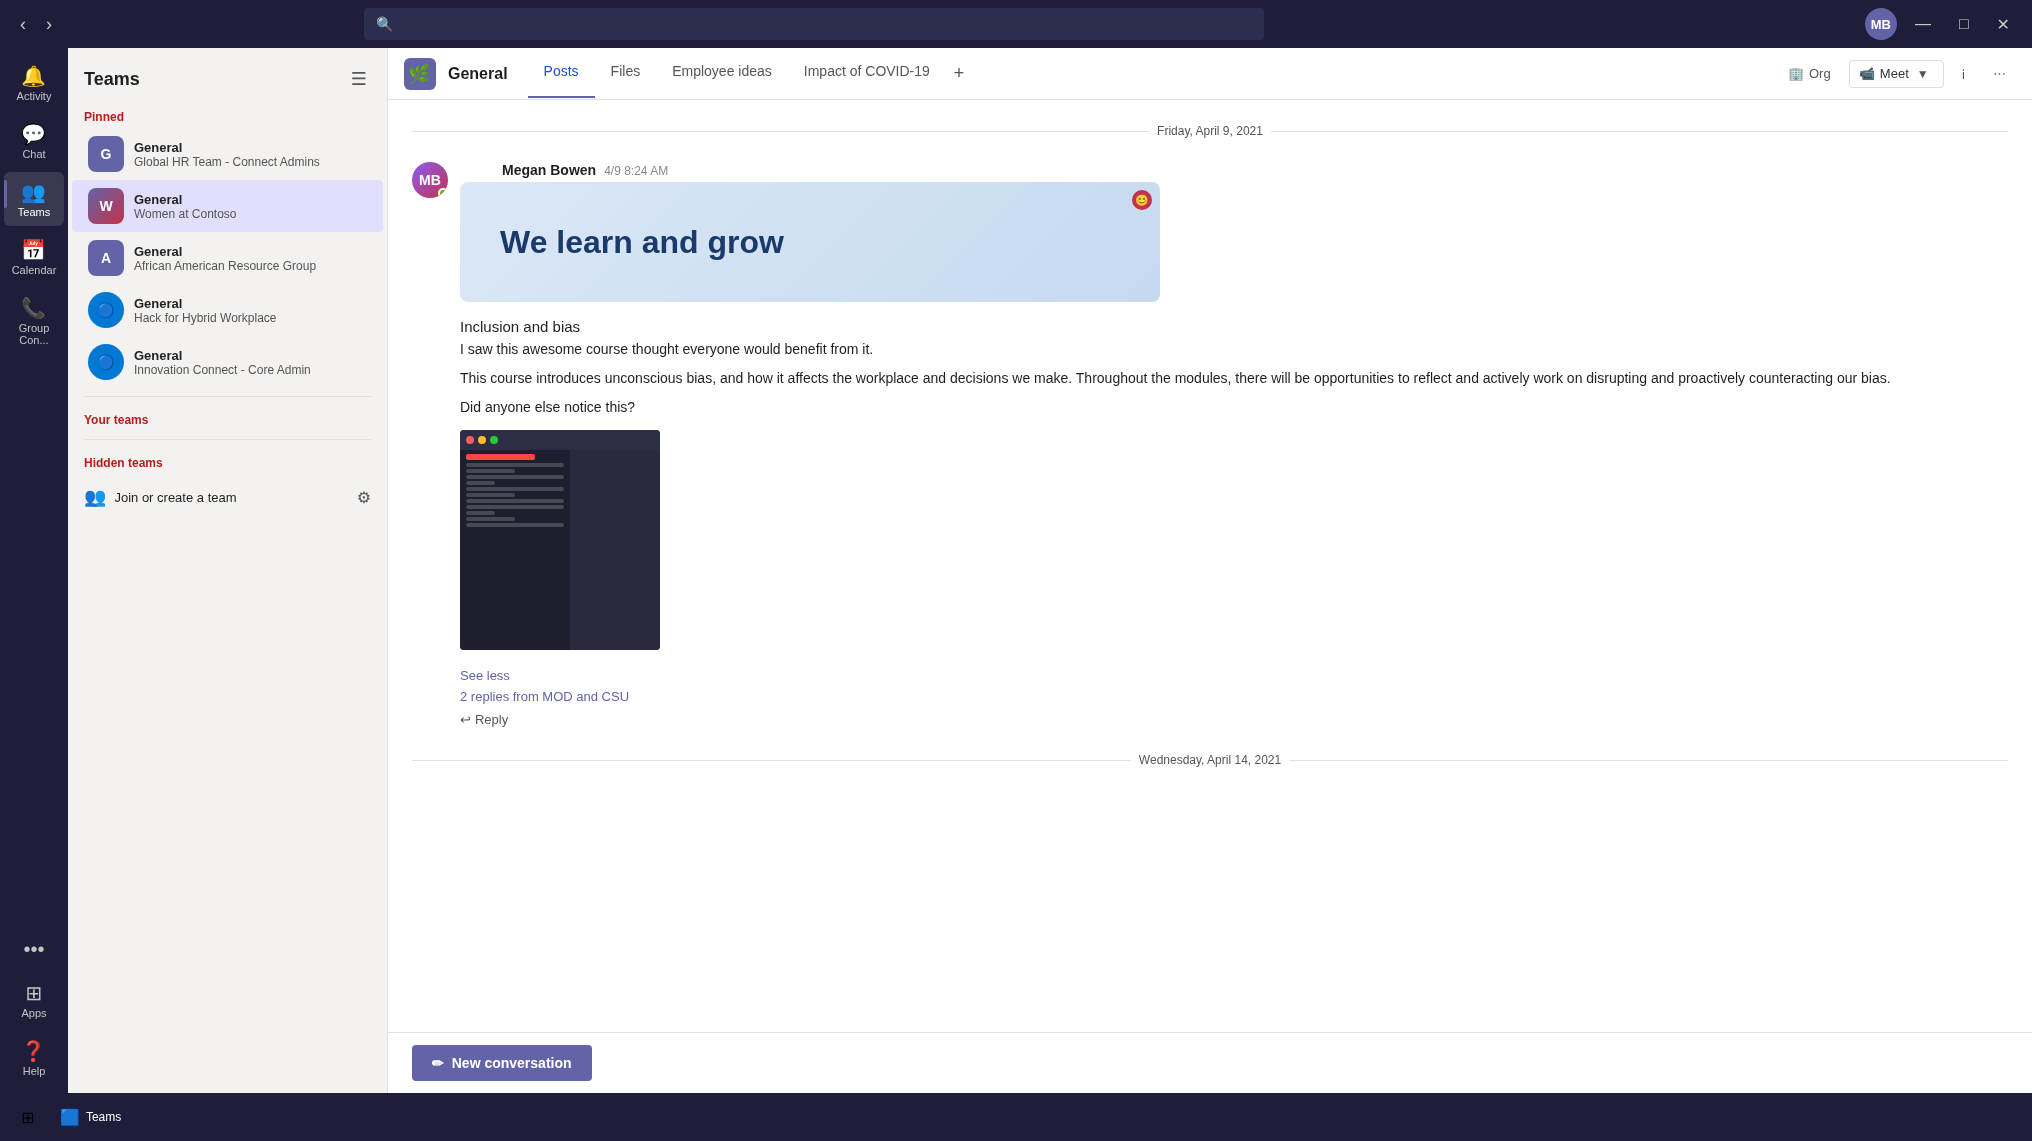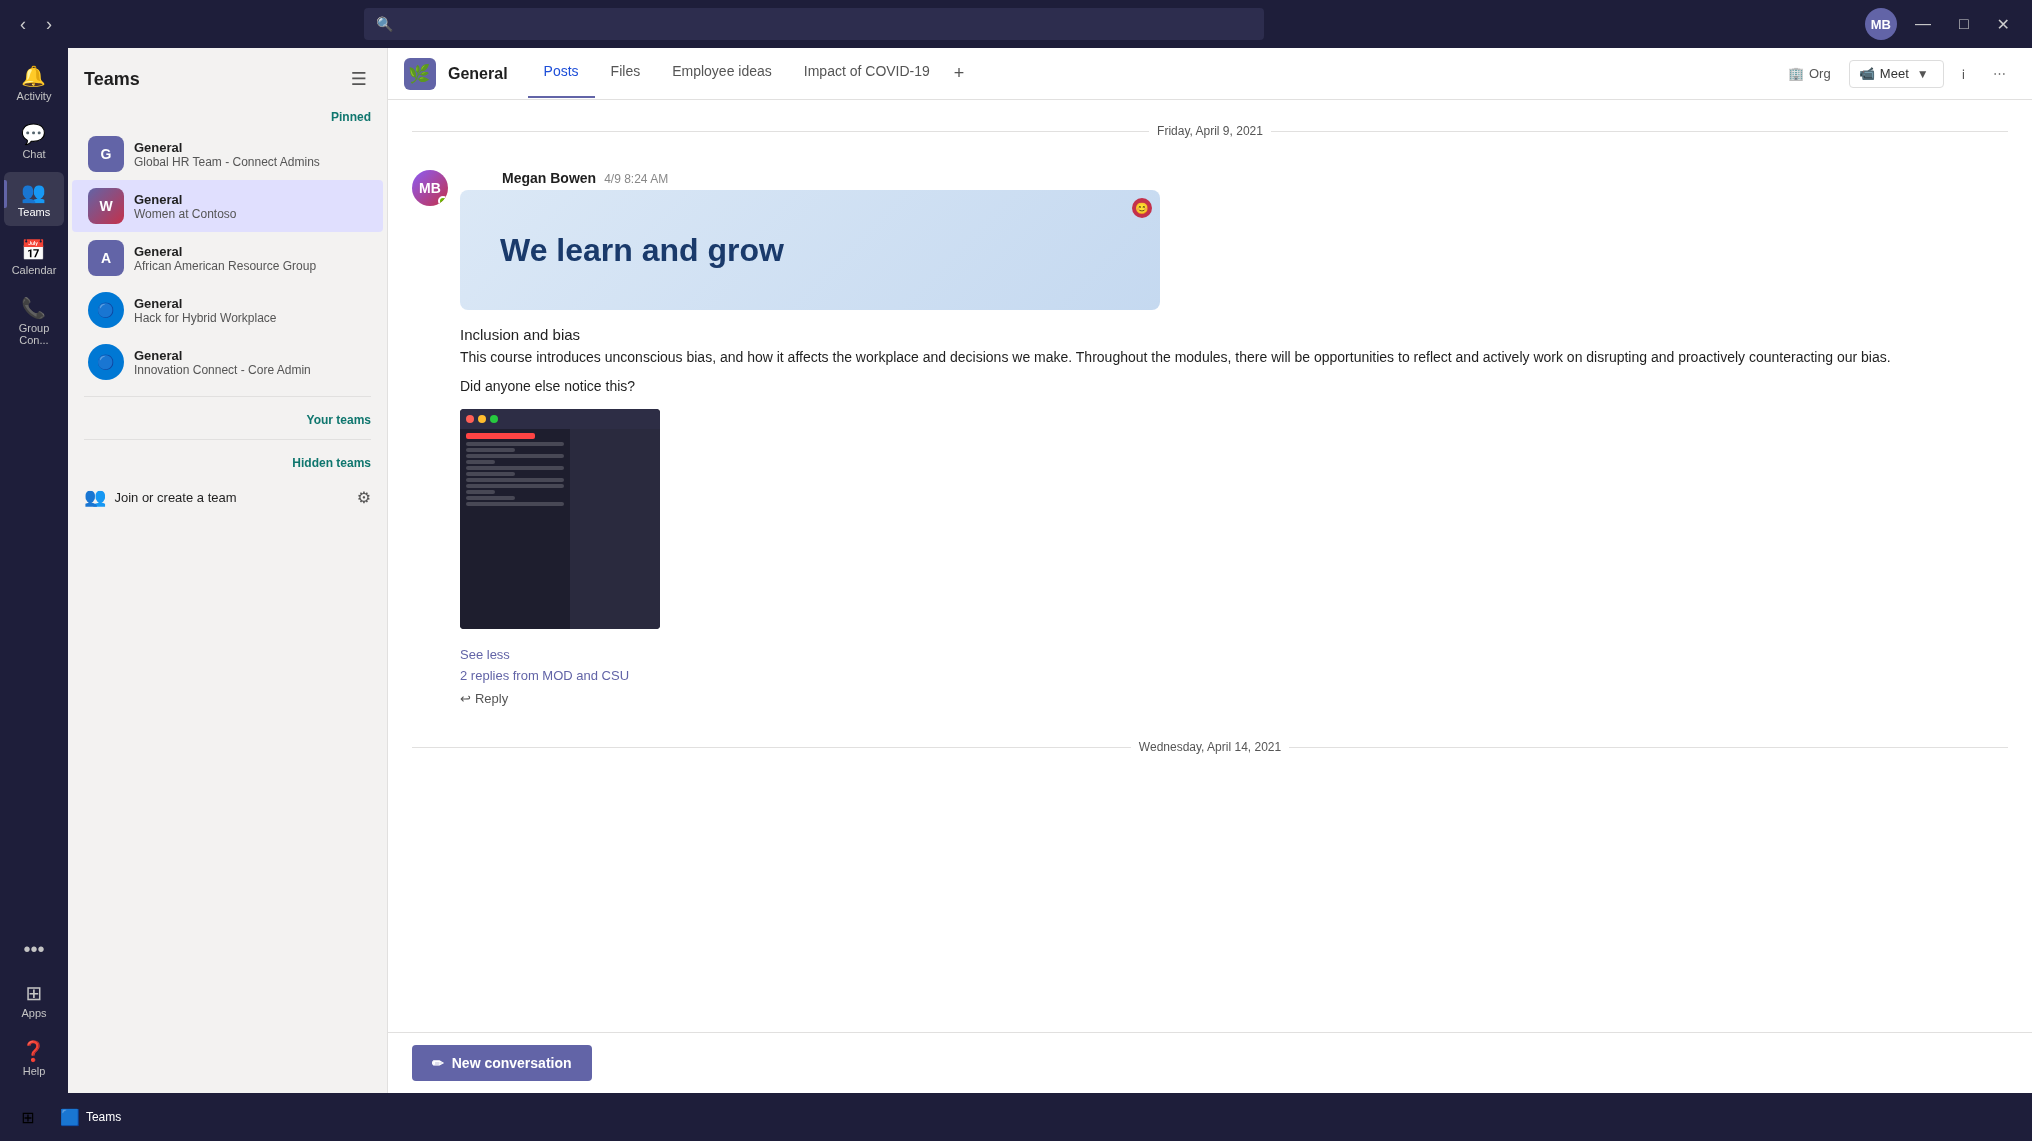--- a/index.html
+++ b/index.html
@@ -60,21 +60,21 @@
     .sidebar {
       width: 320px; background: #f3f2f1; border-right: 1px solid #e1e0df;
       display: flex; flex-direction: column; flex-shrink: 0; overflow-y: auto;
     }
     .sidebar-header {
       display: flex; align-items: center; justify-content: space-between;
       padding: 16px 16px 8px; font-size: 18px; font-weight: 600; color: #1f1f1f;
     }
     .sidebar-filter-btn { background: none; border: none; cursor: pointer; font-size: 18px; color: #555; padding: 4px; }
     .sidebar-section-label {
-      font-size: 12px; color: #0f766e; font-weight: 600; padding: 8px 16px 4px; text-transform: none; text-align: right;
+      font-size: 12px; color: #b91c1c; font-weight: 600; padding: 8px 16px 4px; text-transform: none;
     }
     .team-item {
       display: flex; align-items: center; gap: 10px; padding: 8px 16px; cursor: pointer;
       border-radius: 4px; margin: 0 4px;
     }
     .team-item.active { background: #e0dffe; }
     .team-icon-circle {
       width: 36px; height: 36px; border-radius: 8px; display: flex; align-items: center;
       justify-content: center; font-size: 14px; font-weight: 700; color: white; flex-shrink: 0;
     }
@@ -113,21 +113,21 @@
       background: none; border: none; cursor: pointer; font-size: 13px; color: #555;
       display: flex; align-items: center; gap: 4px; padding: 6px 10px; border-radius: 4px;
     }
     .meet-btn {
       background: none; border: 1px solid #ddd; color: #333; border-radius: 4px;
       padding: 4px 10px; font-size: 13px; cursor: pointer; display: flex; align-items: center; gap: 4px;
     }
     .meet-dropdown { background: none; border: none; cursor: pointer; font-size: 12px; color: #555; padding: 2px 4px; }
 
     
-    .messages-area { flex: 1; overflow-y: auto; padding: 16px 24px; display: flex; flex-direction: column; gap: 24px; }
+    .messages-area { flex: 1; overflow-y: auto; padding: 16px 24px; display: flex; flex-direction: column; gap: 16px; }
 
     .date-separator { text-align: center; font-size: 12px; color: #555; margin: 8px 0; display: flex; align-items: center; gap: 8px; }
     .date-separator::before, .date-separator::after { content: ''; flex: 1; height: 1px; background: #e1e0df; }
 
     .message-block { display: flex; gap: 12px; align-items: flex-start; }
     .msg-avatar { width: 36px; height: 36px; border-radius: 50%; flex-shrink: 0; overflow: hidden; position: relative; }
     .msg-avatar-inner { width: 100%; height: 100%; display: flex; align-items: center; justify-content: center; font-size: 14px; font-weight: 700; color: white; }
     .online-dot { position: absolute; bottom: 0; right: 0; width: 10px; height: 10px; border-radius: 50%; background: #6bb700; border: 2px solid #fff; }
 
     .msg-body { flex: 1; min-width: 0; }
@@ -367,20 +367,21 @@
           <div class="msg-card-wrapper">
             <div class="hero-card">
               <span class="hero-title">We learn and grow</span>
             </div>
             <div style="position:absolute;top:8px;right:8px;">
               <div class="notif-badge">😊</div>
             </div>
           </div>
           <div class="inclusion-section">
             <p class="inclusion-heading">Inclusion and bias</p>
+            <p class="msg-text">I saw this awesome course thought everyone would benefit from it.</p>
             <p class="msg-text">This course introduces unconscious bias, and how it affects the workplace and decisions we make. Throughout the modules, there will be opportunities to reflect and actively work on disrupting and proactively counteracting our bias.</p>
             <p class="msg-text">Did anyone else notice this?</p>
           </div>
           
           <div style="display:flex; gap:12px; align-items:flex-start; margin-bottom:8px;">
             <div class="attachment-preview">
               <div class="attachment-bar">
                 <div class="dot-red"></div>
                 <div class="dot-yellow"></div>
                 <div class="dot-green"></div>

